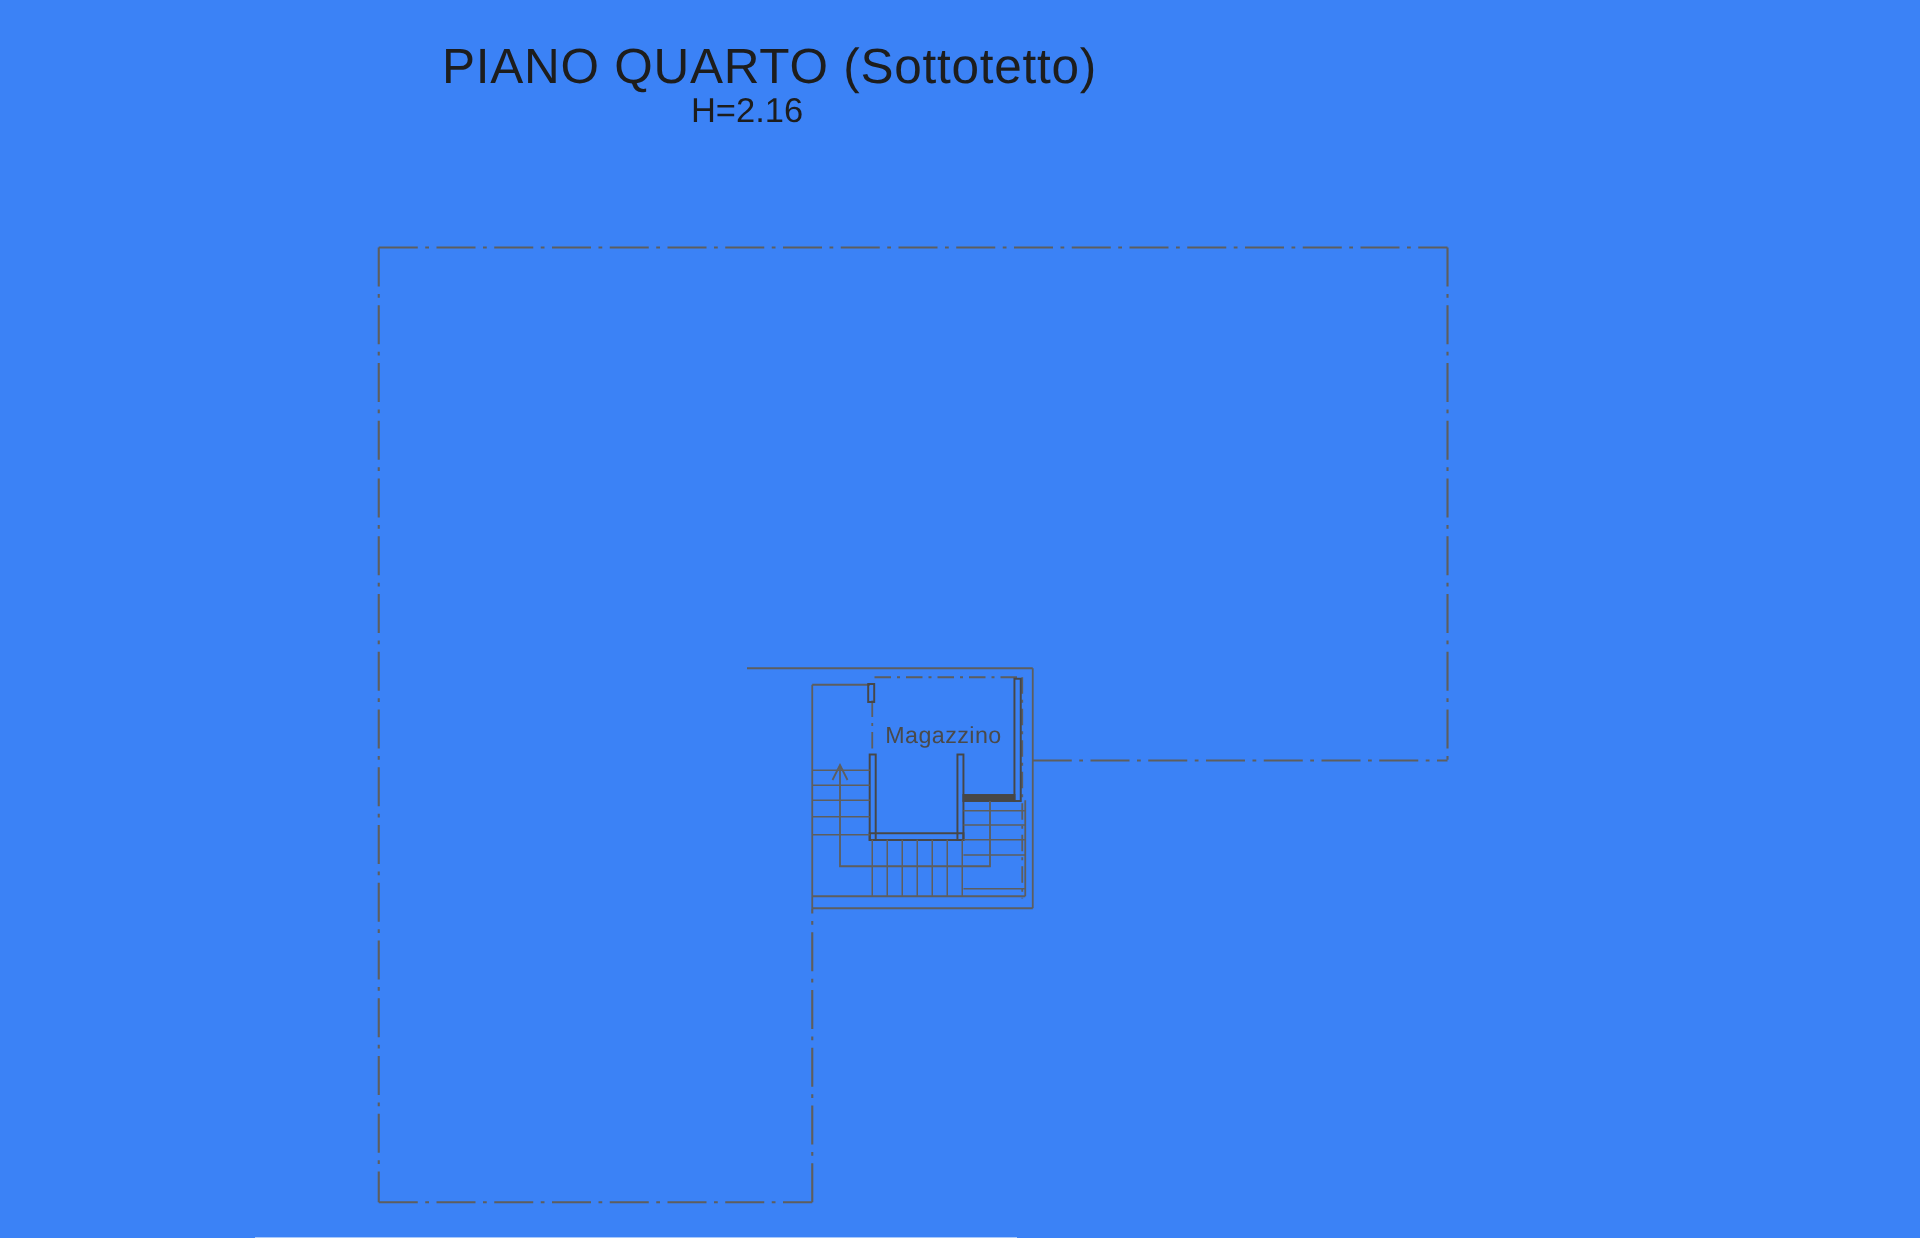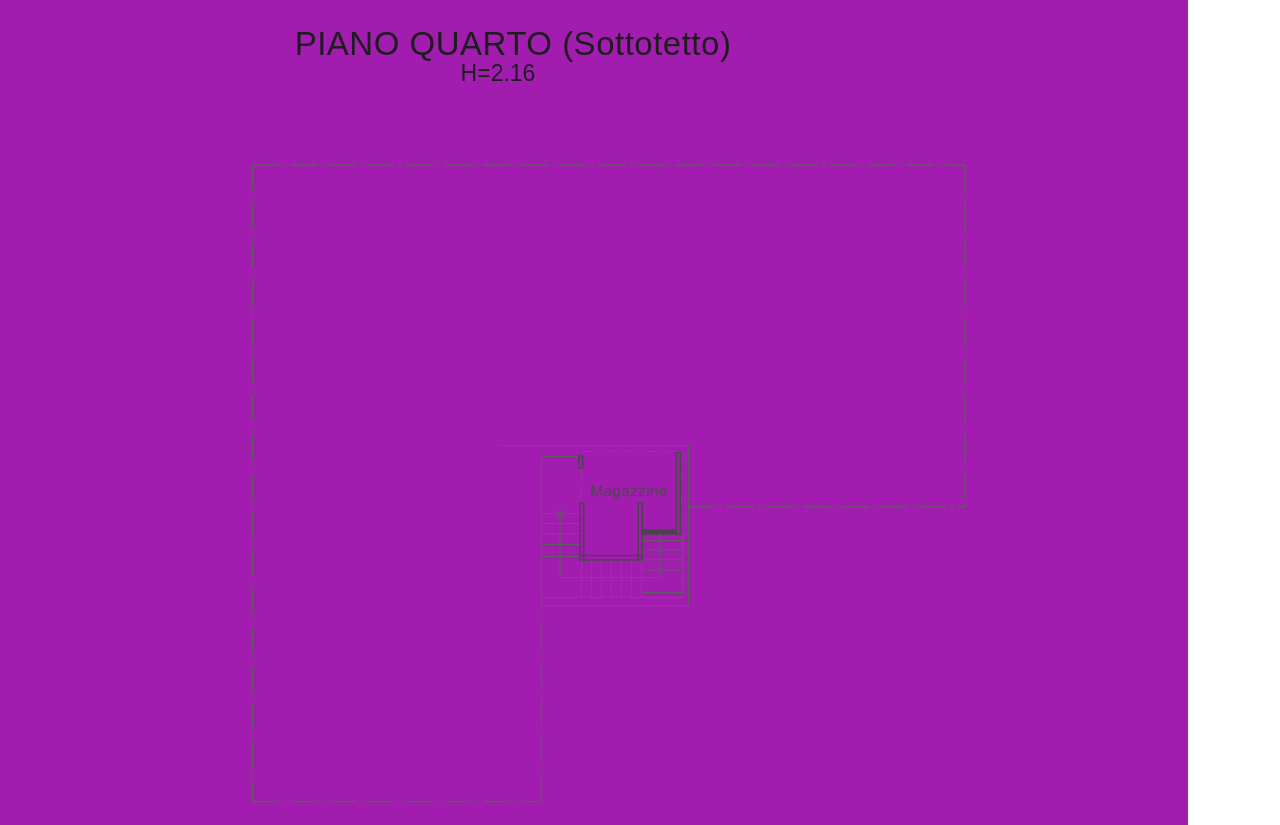--- a/index.html
+++ b/index.html
@@ -2,23 +2,23 @@
 <html><head>
 <meta charset="utf-8">
 <style>
   html, body {
     margin: 0;
     padding: 0;
     background: #ffffff;
   }
   .page {
     position: relative;
-    width: 1188px;
+    width: 1280px;
     height: 825px;
-    background: #a21caf;
+    background: #3b82f6;
     overflow: hidden;
     font-family: "Liberation Sans", sans-serif;
   }
   svg { position: absolute; top: 0; left: 0; }
   text {
     font-family: "Liberation Sans", sans-serif;
   }
   .title-text { font-size: 33px; letter-spacing: 0.5px; }
   .subtitle-text { font-size: 23px; }
   .room-text { font-size: 15.5px; letter-spacing: 0.3px; }

